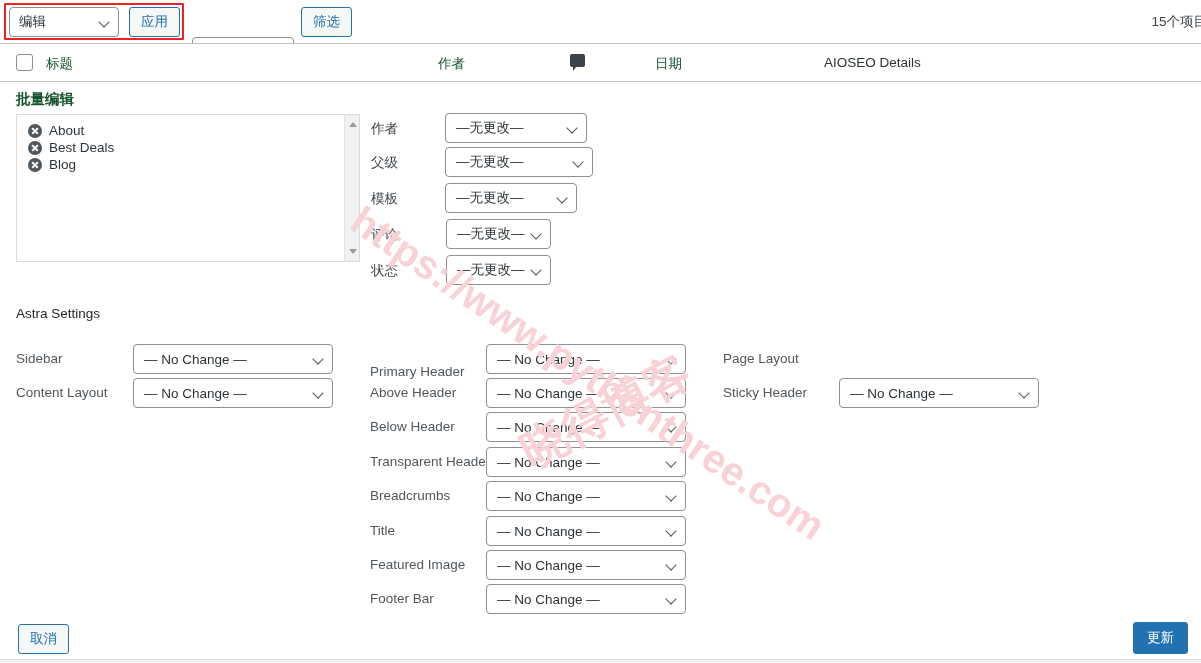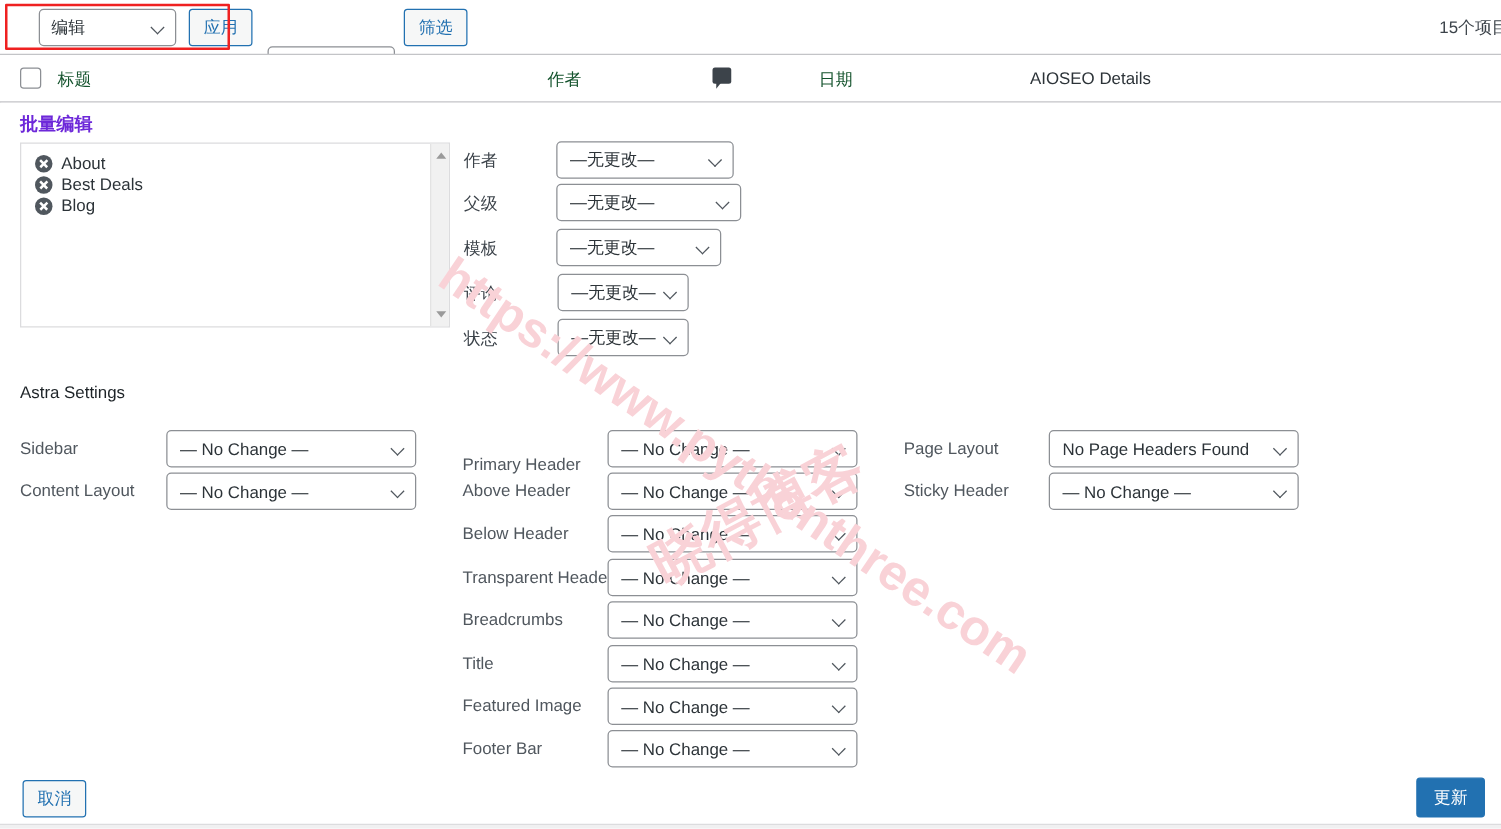--- a/index.html
+++ b/index.html
@@ -36,21 +36,21 @@
   
   .toolbar {
     position: absolute; left: 0; top: 0; width: 1201px; height: 43px;
     background: #fff;
   }
   .redbox {
     position: absolute; left: 4px; top: 3px; width: 180px; height: 37px;
     border: 2px solid #ef2121; border-radius: 1px;
     z-index: 4;
   }
-  .ctl { position: absolute; margin-left: 22px; }
+  .ctl { position: absolute; }
   .select-box {
     height: 30px; border: 1px solid #8c8f94; border-radius: 4px;
     background: #fff; color: #2c3338; font-size: 13.5px;
     display: flex; align-items: center; padding: 0 8px 0 9px;
     position: relative;
   }
   .select-box .lbl { flex: 1 1 auto; }
   .chev {
     width: 11px; height: 11px; flex: 0 0 auto; margin-left: 6px;
     position: relative;
@@ -91,21 +91,21 @@
   .comment-ico::after {
     content: ""; position: absolute; left: 3px; top: 12px;
     width: 0; height: 0;
     border-left: 4px solid #3c434a;
     border-bottom: 5px solid transparent;
   }
 
   
   .bulk-title {
     position: absolute; left: 16px; top: 90px;
-    font-size: 14.5px; color: #6d28d9; font-weight: bold;
+    font-size: 14.5px; color: #14532d; font-weight: bold;
   }
   .listbox {
     position: absolute; left: 16px; top: 114px; width: 344px; height: 148px;
     border: 1px solid #dcdcde; background: #fff;
     padding: 7px 0 4px 0;
   }
   .li {
     display: flex; align-items: center; gap: 7px;
     padding: 1px 0 1px 11px; font-size: 13.5px; color: #2c3338;
   }
@@ -321,24 +321,20 @@
     <span class="chev"></span>
   </div>
 
   <div class="fld-label" style="left:370px; top:591px;">Footer Bar</div>
   <div class="sel" style="left:486px; top:584px; width:200px;">
     <span class="lbl">— No Change —</span>
     <span class="chev"></span>
   </div>
 
   <div class="fld-label" style="left:723px; top:351px;">Page Layout</div>
-  <div class="sel" style="left:839px; top:344px; width:200px;">
-    <span class="lbl">No Page Headers Found</span>
-    <span class="chev"></span>
-  </div>
 
   <div class="fld-label" style="left:723px; top:385px;">Sticky Header</div>
   <div class="sel" style="left:839px; top:378px; width:200px;">
     <span class="lbl">— No Change —</span>
     <span class="chev"></span>
   </div>
 
   <div class="btn-cancel">
     <span>取消</span>
   </div>

